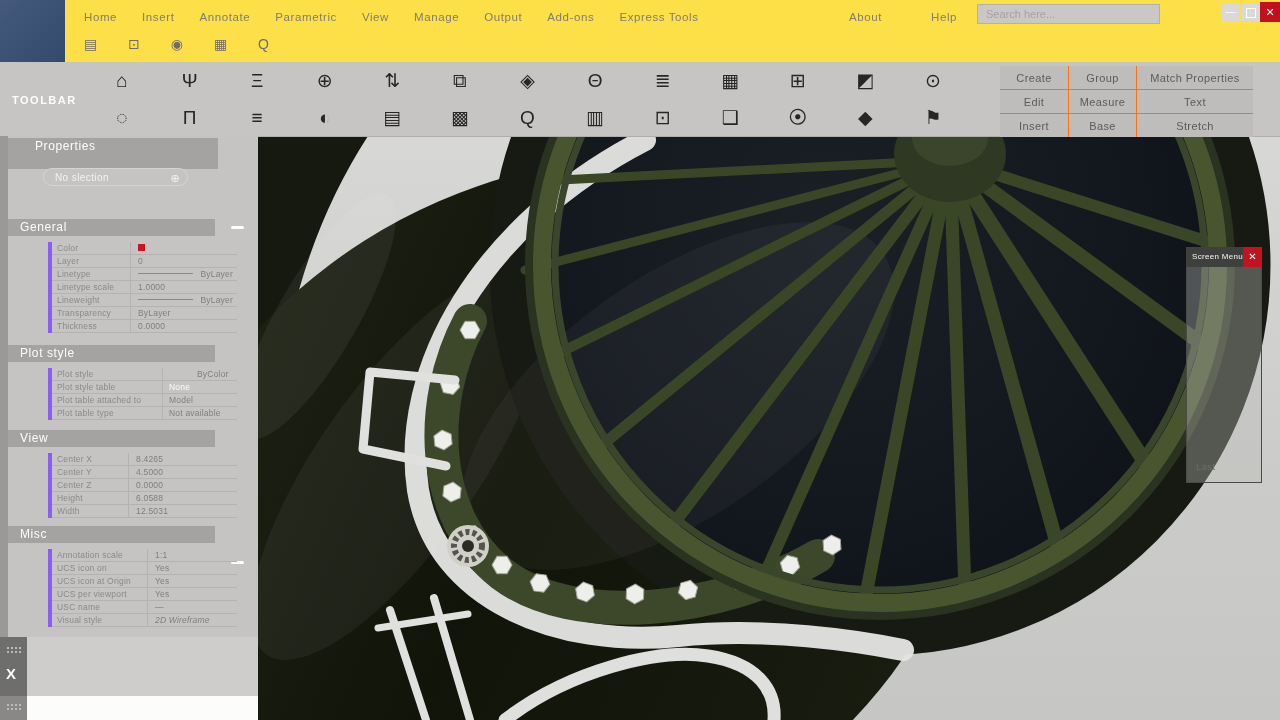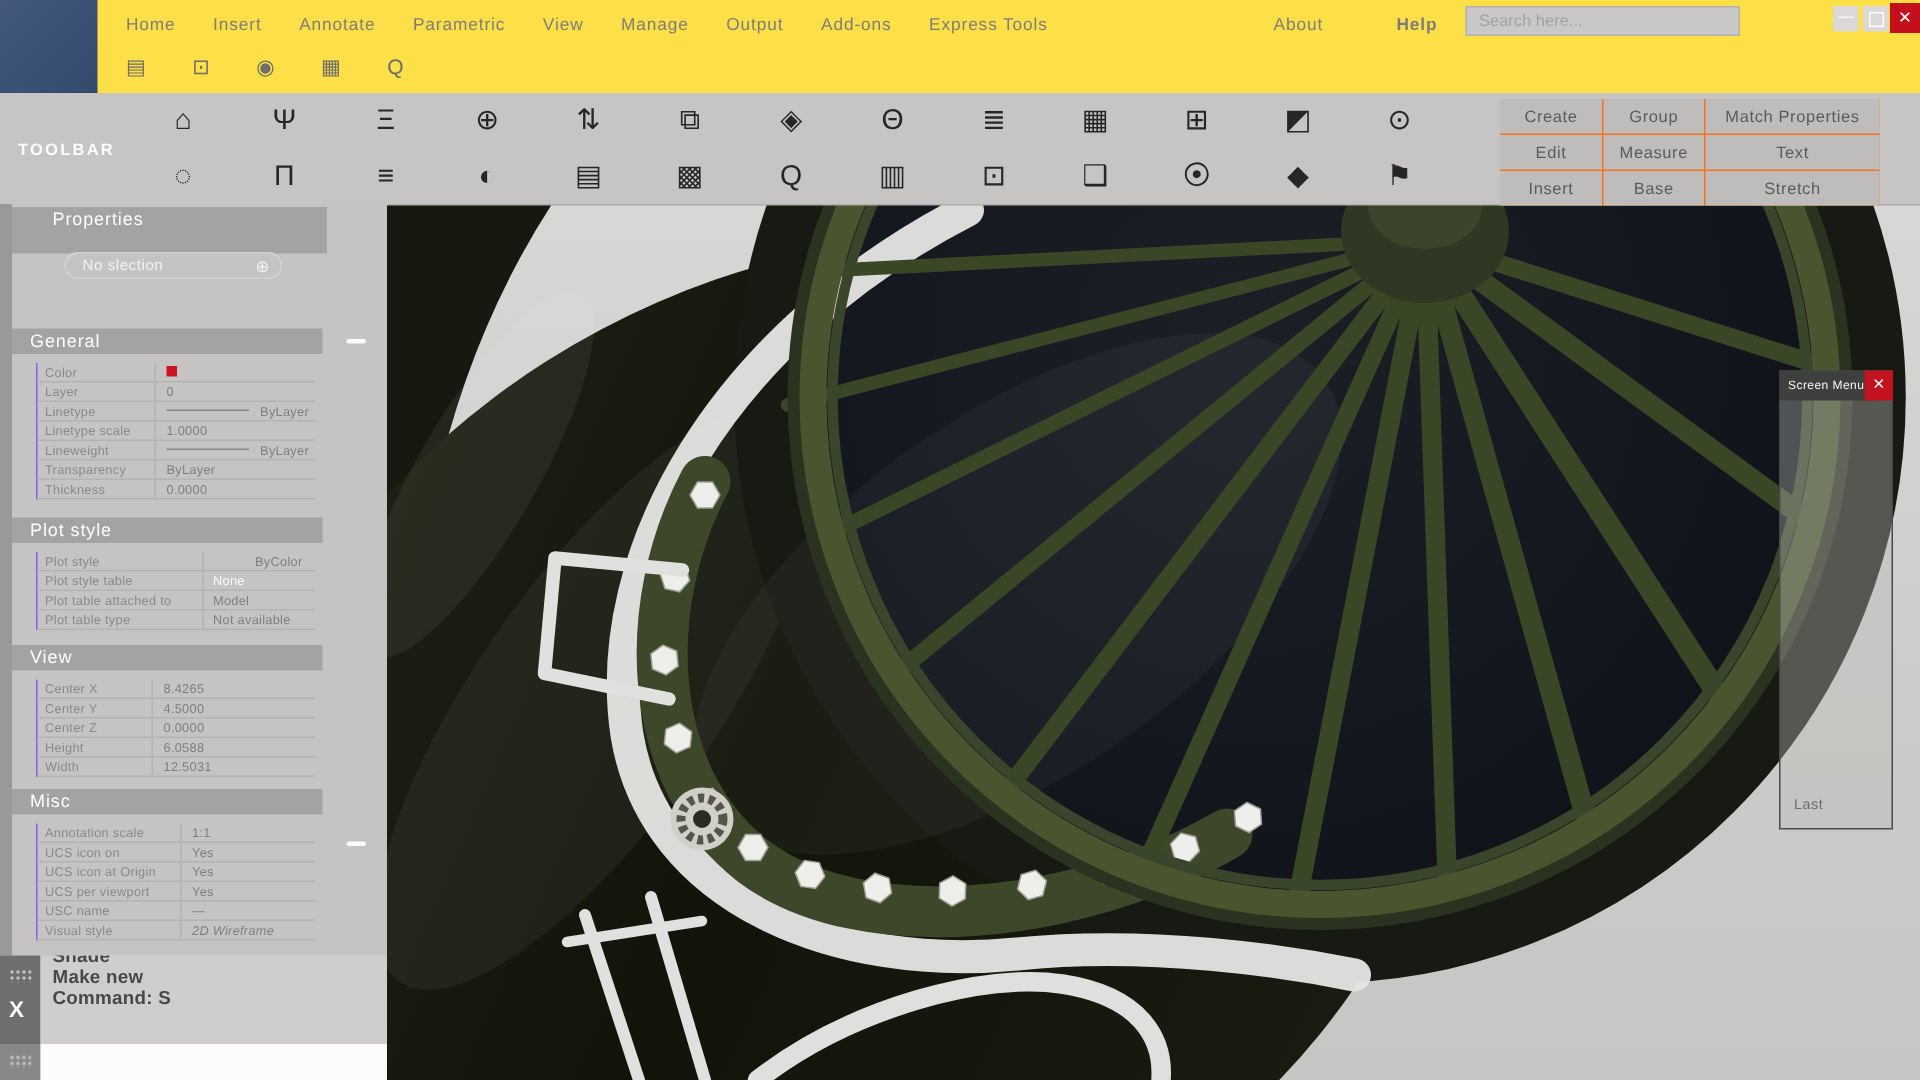--- a/index.html
+++ b/index.html
@@ -6,21 +6,21 @@
     font-family:"Liberation Sans","DejaVu Sans",sans-serif;background:#cfcdcb;}
   #app{position:relative;width:1280px;height:720px;overflow:hidden;}
   .abs{position:absolute;}
 
   
   #topbar{left:0;top:0;width:1280px;height:62px;background:#fde047;}
   #navy{left:0;top:0;width:65px;height:62px;background:linear-gradient(135deg,#44597c 0%,#3a5173 55%,#334a6c 100%);}
   #menubar{left:84px;top:11px;display:flex;gap:25px;}
   .menu-item{font-size:11.5px;color:#7e7c79;letter-spacing:.6px;white-space:nowrap;}
   #about{left:849px;top:11px;font-size:11.5px;color:#7e7c79;letter-spacing:.6px;}
-  #help{left:931px;top:11px;font-size:11.5px;color:#7e7c79;letter-spacing:.6px;font-weight:bold;}
+  #help{left:931px;top:11px;font-size:11.5px;color:#7e7c79;letter-spacing:.6px;}
   #search{left:977px;top:4px;width:183px;height:20px;background:#cac8c6;border:1px solid #b3b1af;
     font-size:11px;color:#8e8c8a;padding:0 8px;box-sizing:border-box;outline:none;}
   #search::placeholder{color:#a5a3a1;}
   .winbtn{top:4px;width:17px;height:17px;background:#dbd9d7;color:#fff;text-align:center;
     line-height:16px;font-size:10px;}
   #btn-min{left:1222px;}
   #btn-max{left:1242px;}
   #btn-max .sq{position:absolute;left:4px;top:4px;width:8px;height:8px;border:1.5px solid #fff;}
   #btn-close{left:1260px;top:2px;width:20px;height:20px;background:#c3101c;color:#fff;
     font-size:11px;line-height:20px;text-align:center;font-weight:bold;}
@@ -47,21 +47,21 @@
   .sec-header{position:absolute;left:0;height:31px;background:#a5a3a1;color:#fdfdfd;
     font-size:12px;letter-spacing:.6px;line-height:17px;}
   .sec-minus{position:absolute;right:14px;top:7px;width:13px;height:3px;background:#fdfdfd;border-radius:2px;}
   #props-header{top:2px;width:210px;padding-left:27px;box-sizing:border-box;}
   #sel-pill{position:absolute;left:35px;top:32px;width:145px;height:18px;border:1px solid #d6d4d2;
     border-radius:9px;color:#f2f2f0;font-size:10px;line-height:18px;padding-left:11px;box-sizing:border-box;letter-spacing:.4px;}
   #sel-plus{position:absolute;right:7px;top:0px;font-size:11px;color:#f2f2f0;}
   .sec{position:absolute;left:0;width:250px;}
   .sec-hd{position:absolute;left:0;top:0;width:207px;height:17px;background:#a5a3a1;color:#fdfdfd;
     font-size:12px;letter-spacing:.6px;line-height:17px;padding-left:12px;box-sizing:border-box;}
-  .rows{position:absolute;left:16px;width:185px;border-left:1px solid #8b5cf6;}
+  .rows{position:absolute;left:40px;width:185px;border-left:4px solid #8b5cf6;}
   .prow{position:relative;height:12px;border-bottom:1px solid #b5b3b1;font-size:8.5px;}
   .plabel{position:absolute;left:5px;top:1px;color:#8b8987;letter-spacing:.2px;white-space:nowrap;}
   .pval{position:absolute;top:1px;color:#807e7c;letter-spacing:.2px;white-space:nowrap;}
   .vline{position:absolute;top:0;bottom:0;width:1px;background:#b5b3b1;}
   .swatch{position:absolute;top:2px;width:7px;height:7px;background:#cc1422;}
   .lineproxy{position:absolute;top:5px;height:1px;background:#8b8987;}
   .hl{color:#fbfbf9;}
 
   
   #cmd-strip1{left:0;top:637px;width:27px;height:59px;background:#6e6e6c;}
@@ -72,21 +72,21 @@
   #cmd-hist{left:27px;top:637px;width:231px;height:59px;background:#d0cecc;overflow:hidden;}
   .cmdline{margin-left:8px;font-size:12.5px;font-weight:bold;color:#4a4846;line-height:14px;letter-spacing:.2px;}
   #cmd-clip{margin-top:-7px;}
   #cmd-input{left:27px;top:696px;width:231px;height:24px;background:#fcfcfa;}
 
   
   #viewport{left:258px;top:136px;width:1022px;height:584px;overflow:hidden;
     background:linear-gradient(180deg,#d7d7d5 0%,#cbcbc9 60%,#c6c6c4 100%);}
 
   
-  #screenmenu{left:1186px;top:247px;width:76px;height:306px;border:1px solid #4a4a48;
+  #screenmenu{left:1186px;top:247px;width:76px;height:236px;border:1px solid #4a4a48;
     background:rgba(186,186,184,0.38);box-sizing:border-box;}
   #sm-header{position:absolute;left:-1px;top:-1px;width:58px;height:20px;background:#3f3f3d;
     color:#f5f5f3;font-size:8px;line-height:20px;padding-left:6px;letter-spacing:.3px;}
   #sm-close{position:absolute;right:-1px;top:-1px;width:19px;height:20px;background:#c3131f;
     color:#fff;font-size:10px;font-weight:bold;text-align:center;line-height:20px;}
   #sm-last{position:absolute;left:9px;bottom:10px;font-size:9.5px;color:#6e6c6a;letter-spacing:.4px;}
 </style>
 </head>
 <body>
 
@@ -406,20 +406,15 @@
     </div>
   </div>
 
   <div id="cmd-strip1" class="abs">
     <div class="dots" style="top:9px;"></div>
   </div>
   <div id="cmd-x" class="abs">X</div>
   <div id="cmd-strip2" class="abs">
     <div class="dots" style="top:7px;"></div>
   </div>
-  <div id="cmd-hist" class="abs">
-    <div class="cmdline" id="cmd-clip">Shade</div>
-    <div class="cmdline">Make new</div>
-    <div class="cmdline">Command: S</div>
-  </div>
   <div id="cmd-input" class="abs"></div>
 
 </div>
 
 </body></html>

